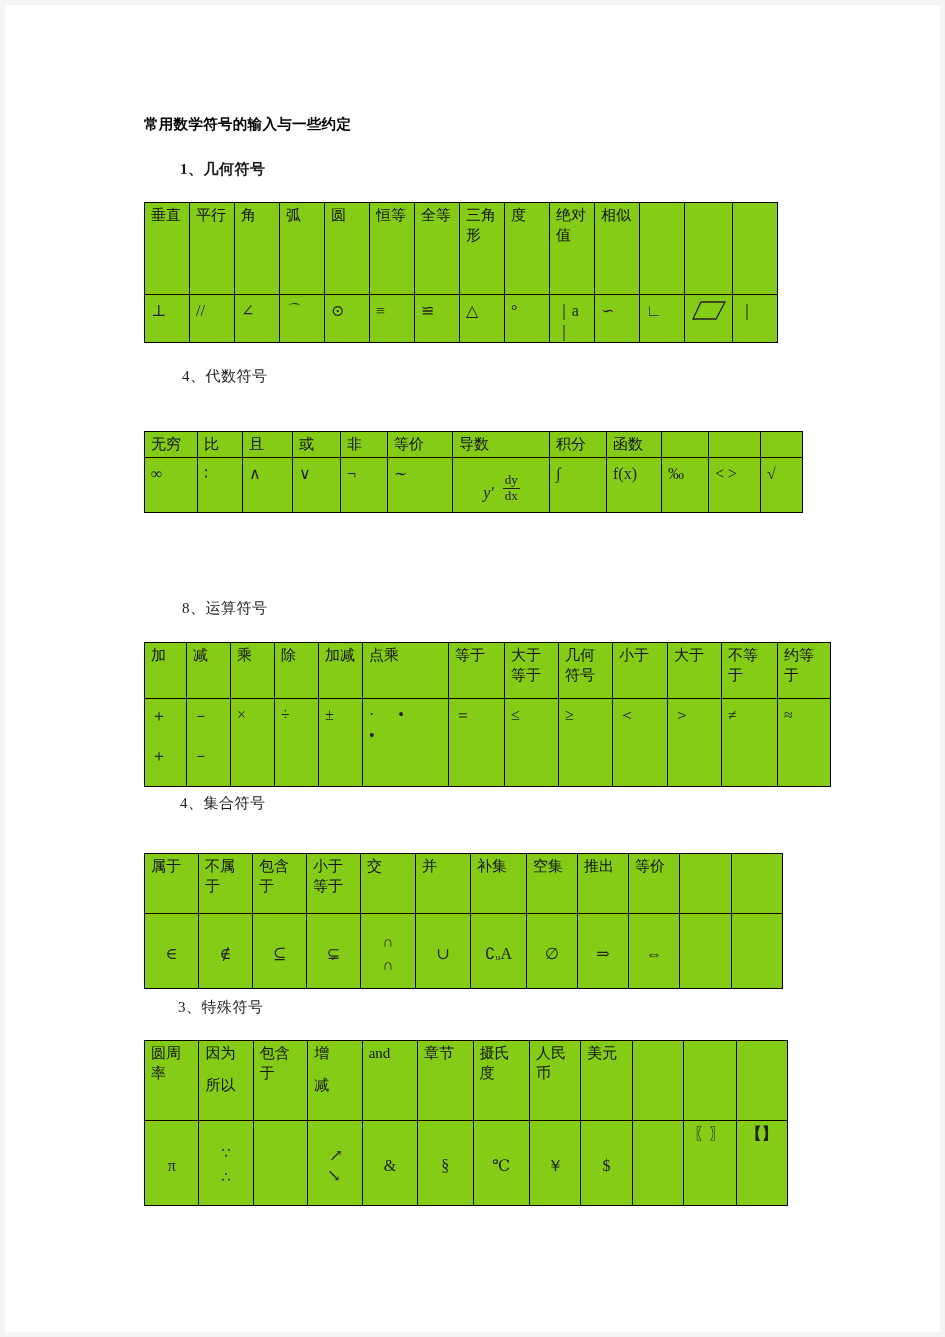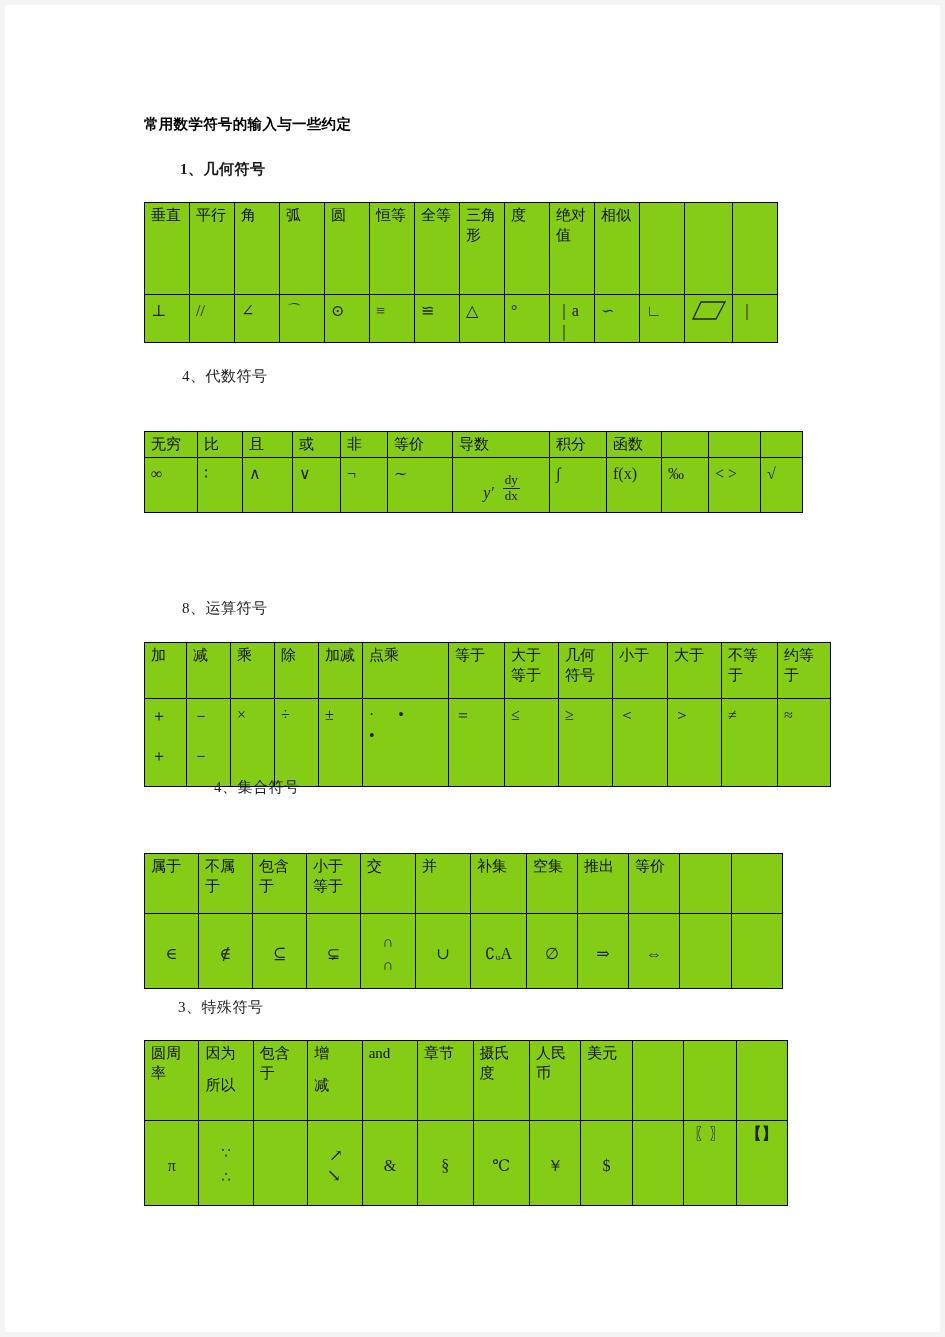--- a/index.html
+++ b/index.html
@@ -34,21 +34,21 @@
   }
   .section-label {
     position: absolute;
     font-size: 15px;
     color: #1a1a1a;
     letter-spacing: 0.5px;
   }
   .sec1 { left: 175px; top: 155px; font-weight: bold; }
   .sec2 { left: 177px; top: 362px; }
   .sec3 { left: 177px; top: 594px; }
-  .sec4 { left: 175px; top: 773px; margin-left: 34px; }
+  .sec4 { left: 175px; top: 789px; }
   .sec5 { left: 173px; top: 993px; }
 
   table.symtab {
     position: absolute;
     border-collapse: collapse;
     table-layout: fixed;
     background: #84cc16;
   }
   table.symtab td {
     border: 1px solid #000;

